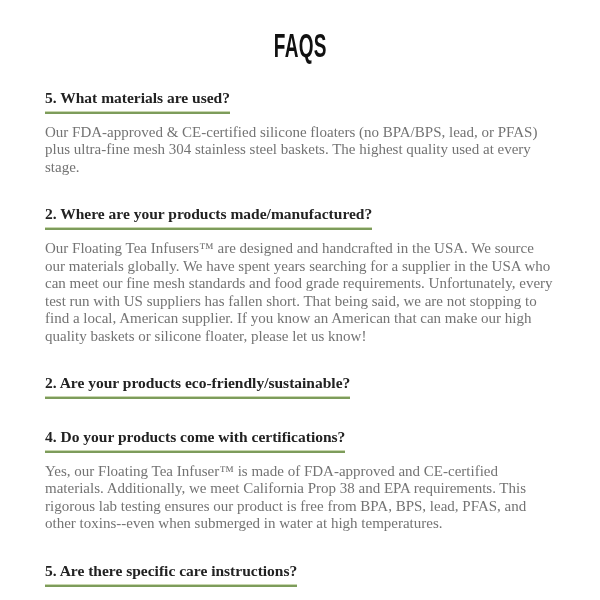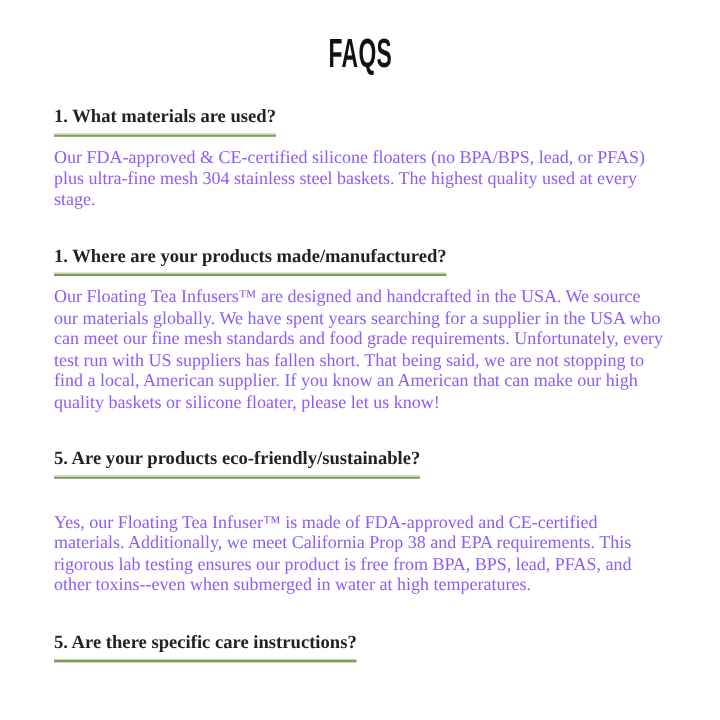--- a/index.html
+++ b/index.html
@@ -51,50 +51,51 @@
       #c9d7b0 0%, #c9d7b0 45%,
       #7d9c5b 45%, #7d9c5b 100%);
     background-size: 100% 3px;
     background-repeat: no-repeat;
     background-position: 0 100%;
   }
   .faq-answer {
     margin: 10px 0 0 0;
     font-size: 15px;
     line-height: 17.5px;
-    color: #8b5cf6;
+    color: #737373;
     max-width: 512px;
   }
 </style>
 </head>
 <body>
 
 <div class="page">
 
   <div class="title-wrap">
     <h1 class="page-title">FAQS</h1>
   </div>
 
   <div>
 
     <section class="faq-item">
-      <h2 class="faq-question">1. What materials are used?</h2>
+      <h2 class="faq-question">5. What materials are used?</h2>
       <p class="faq-answer">Our FDA-approved &amp; CE-certified silicone floaters (no BPA/BPS, lead, or PFAS) plus ultra-fine mesh 304 stainless steel baskets. The highest quality used at every stage.</p>
     </section>
 
     <section class="faq-item">
-      <h2 class="faq-question">1. Where are your products made/manufactured?</h2>
+      <h2 class="faq-question">2. Where are your products made/manufactured?</h2>
       <p class="faq-answer">Our Floating Tea Infusers™ are designed and handcrafted in the USA. We source our materials globally. We have spent years searching for a supplier in the USA who can meet our fine mesh standards and food grade requirements. Unfortunately, every test run with US suppliers has fallen short. That being said, we are not stopping to find a local, American supplier. If you know an American that can make our high quality baskets or silicone floater, please let us know!</p>
     </section>
 
     <section class="faq-item">
-      <h2 class="faq-question">5. Are your products eco-friendly/sustainable?</h2>
+      <h2 class="faq-question">2. Are your products eco-friendly/sustainable?</h2>
     </section>
 
     <section class="faq-item">
+      <h2 class="faq-question">4. Do your products come with certifications?</h2>
       <p class="faq-answer">Yes, our Floating Tea Infuser™ is made of FDA-approved and CE-certified materials. Additionally, we meet California Prop 38 and EPA requirements. This rigorous lab testing ensures our product is free from BPA, BPS, lead, PFAS, and other toxins--even when submerged in water at high temperatures.</p>
     </section>
 
     <section class="faq-item">
       <h2 class="faq-question">5. Are there specific care instructions?</h2>
       
     </section>
 
   </div>
 </div>

